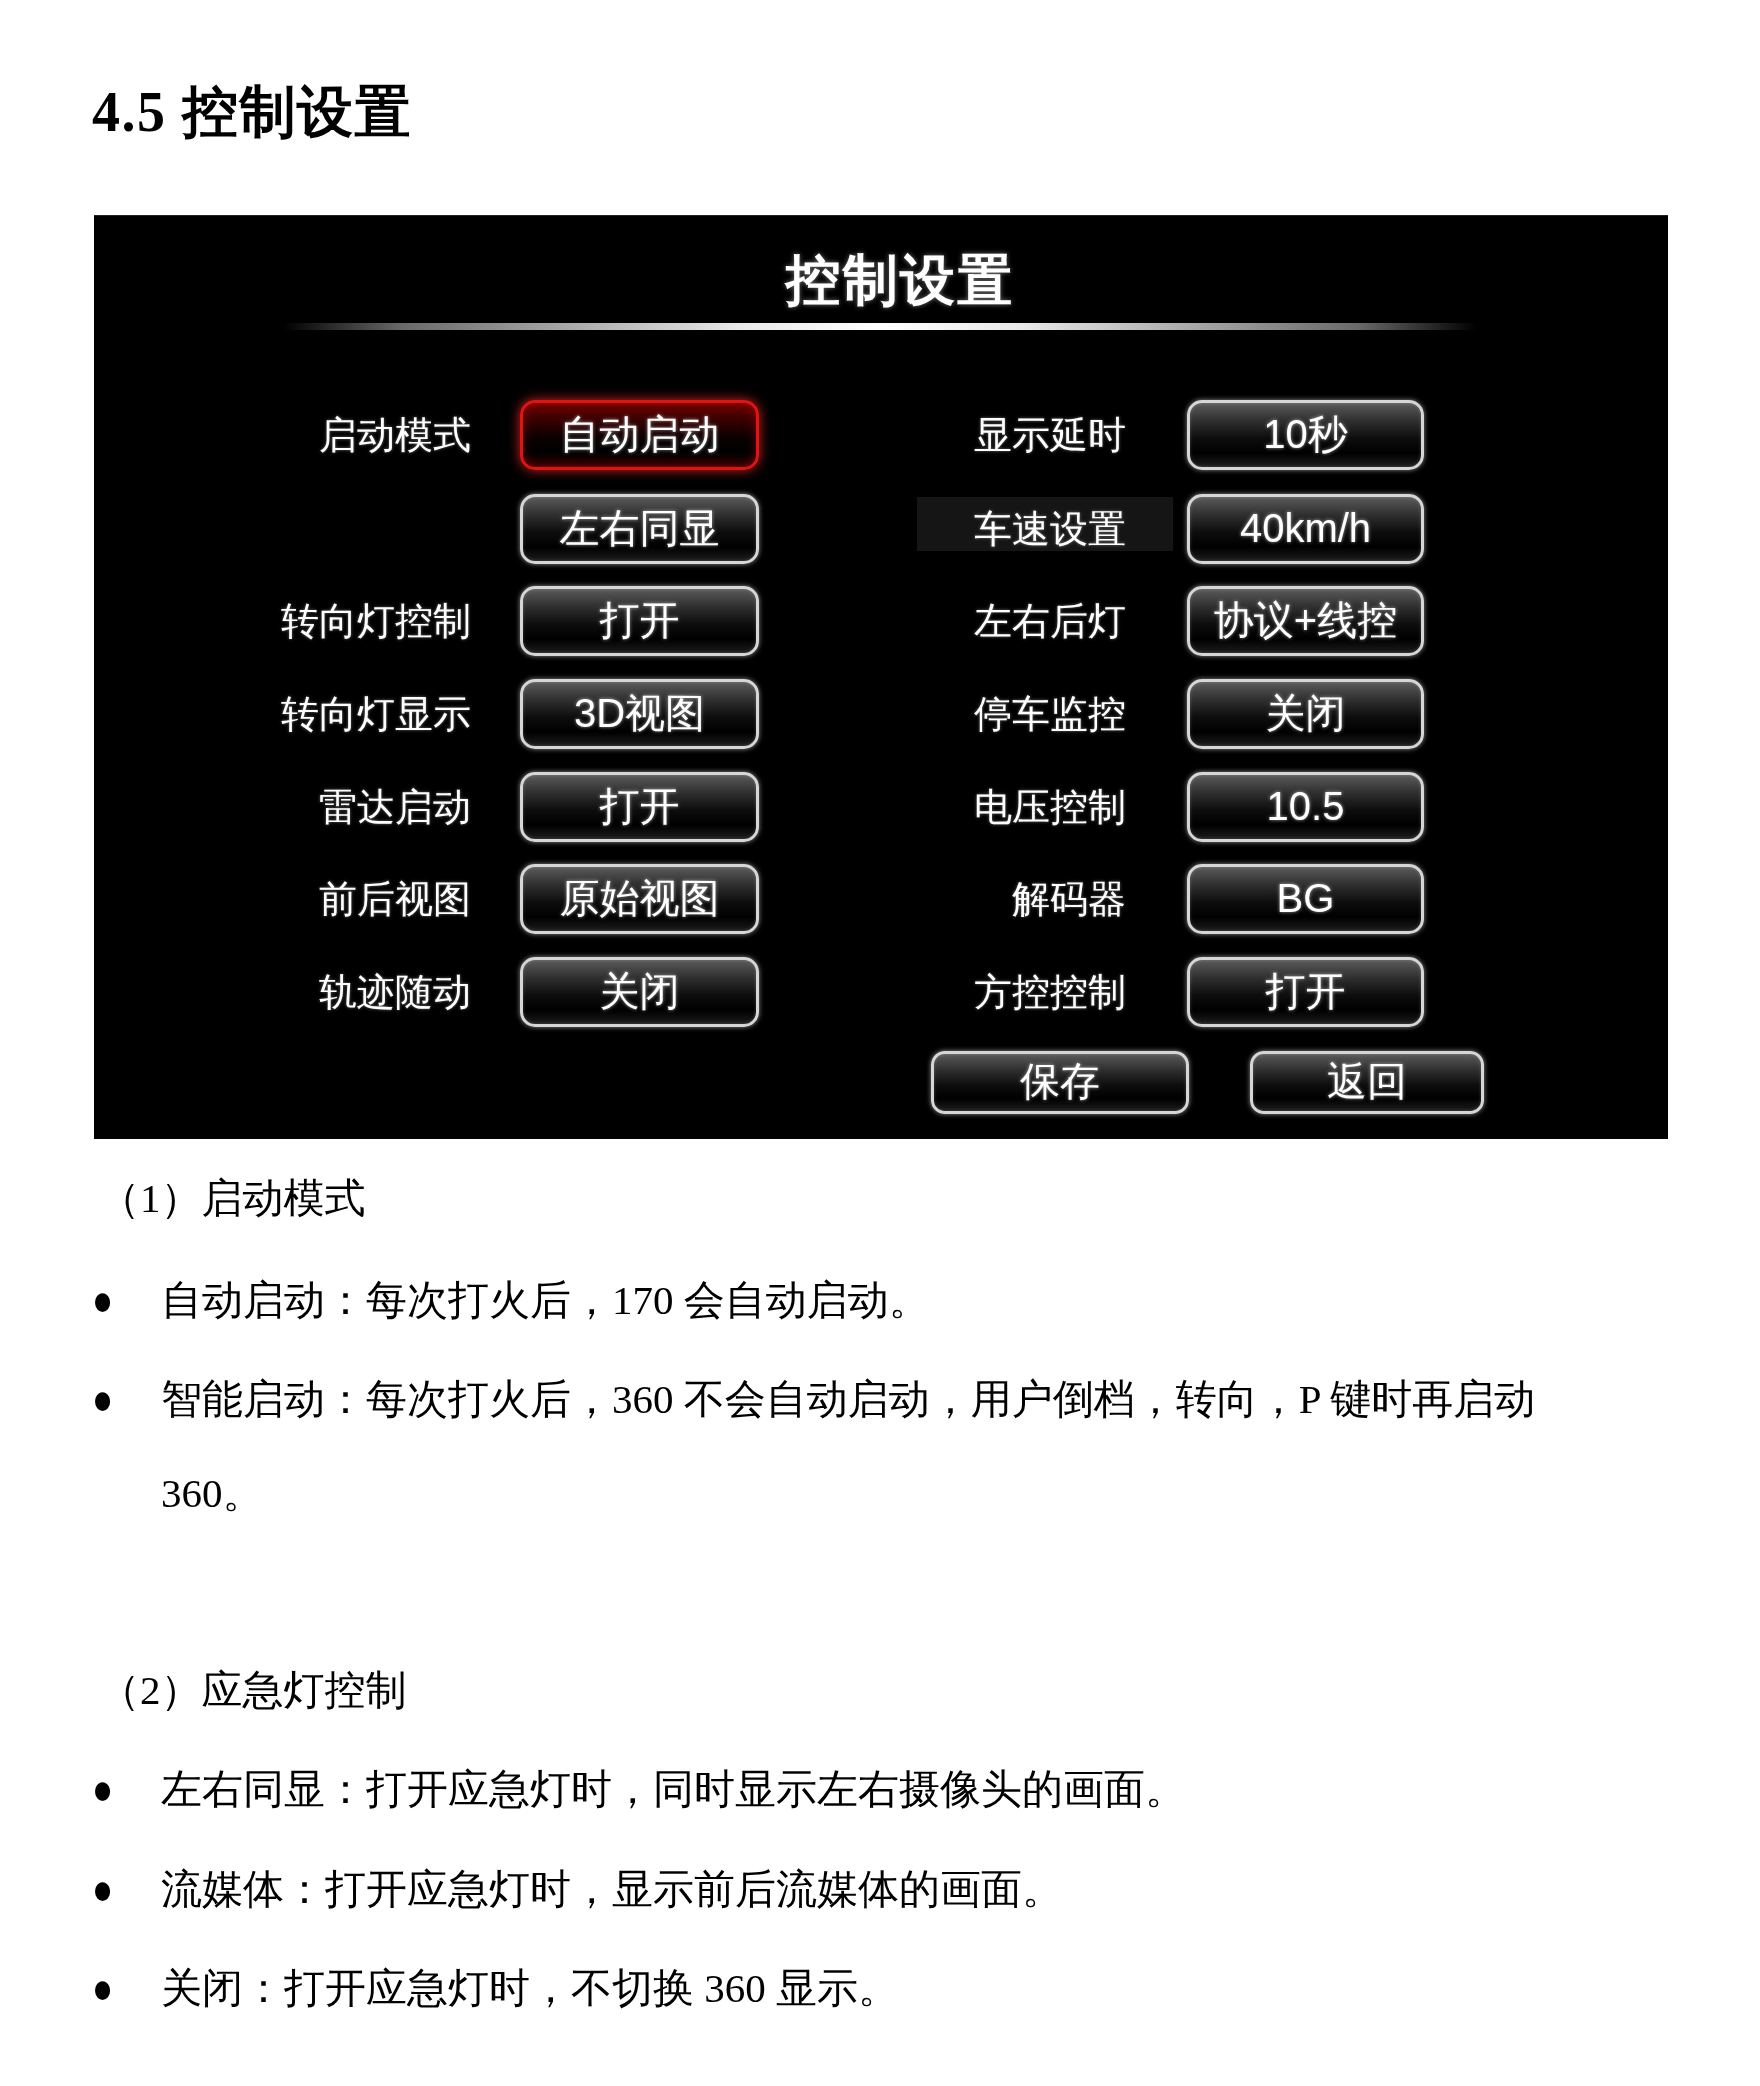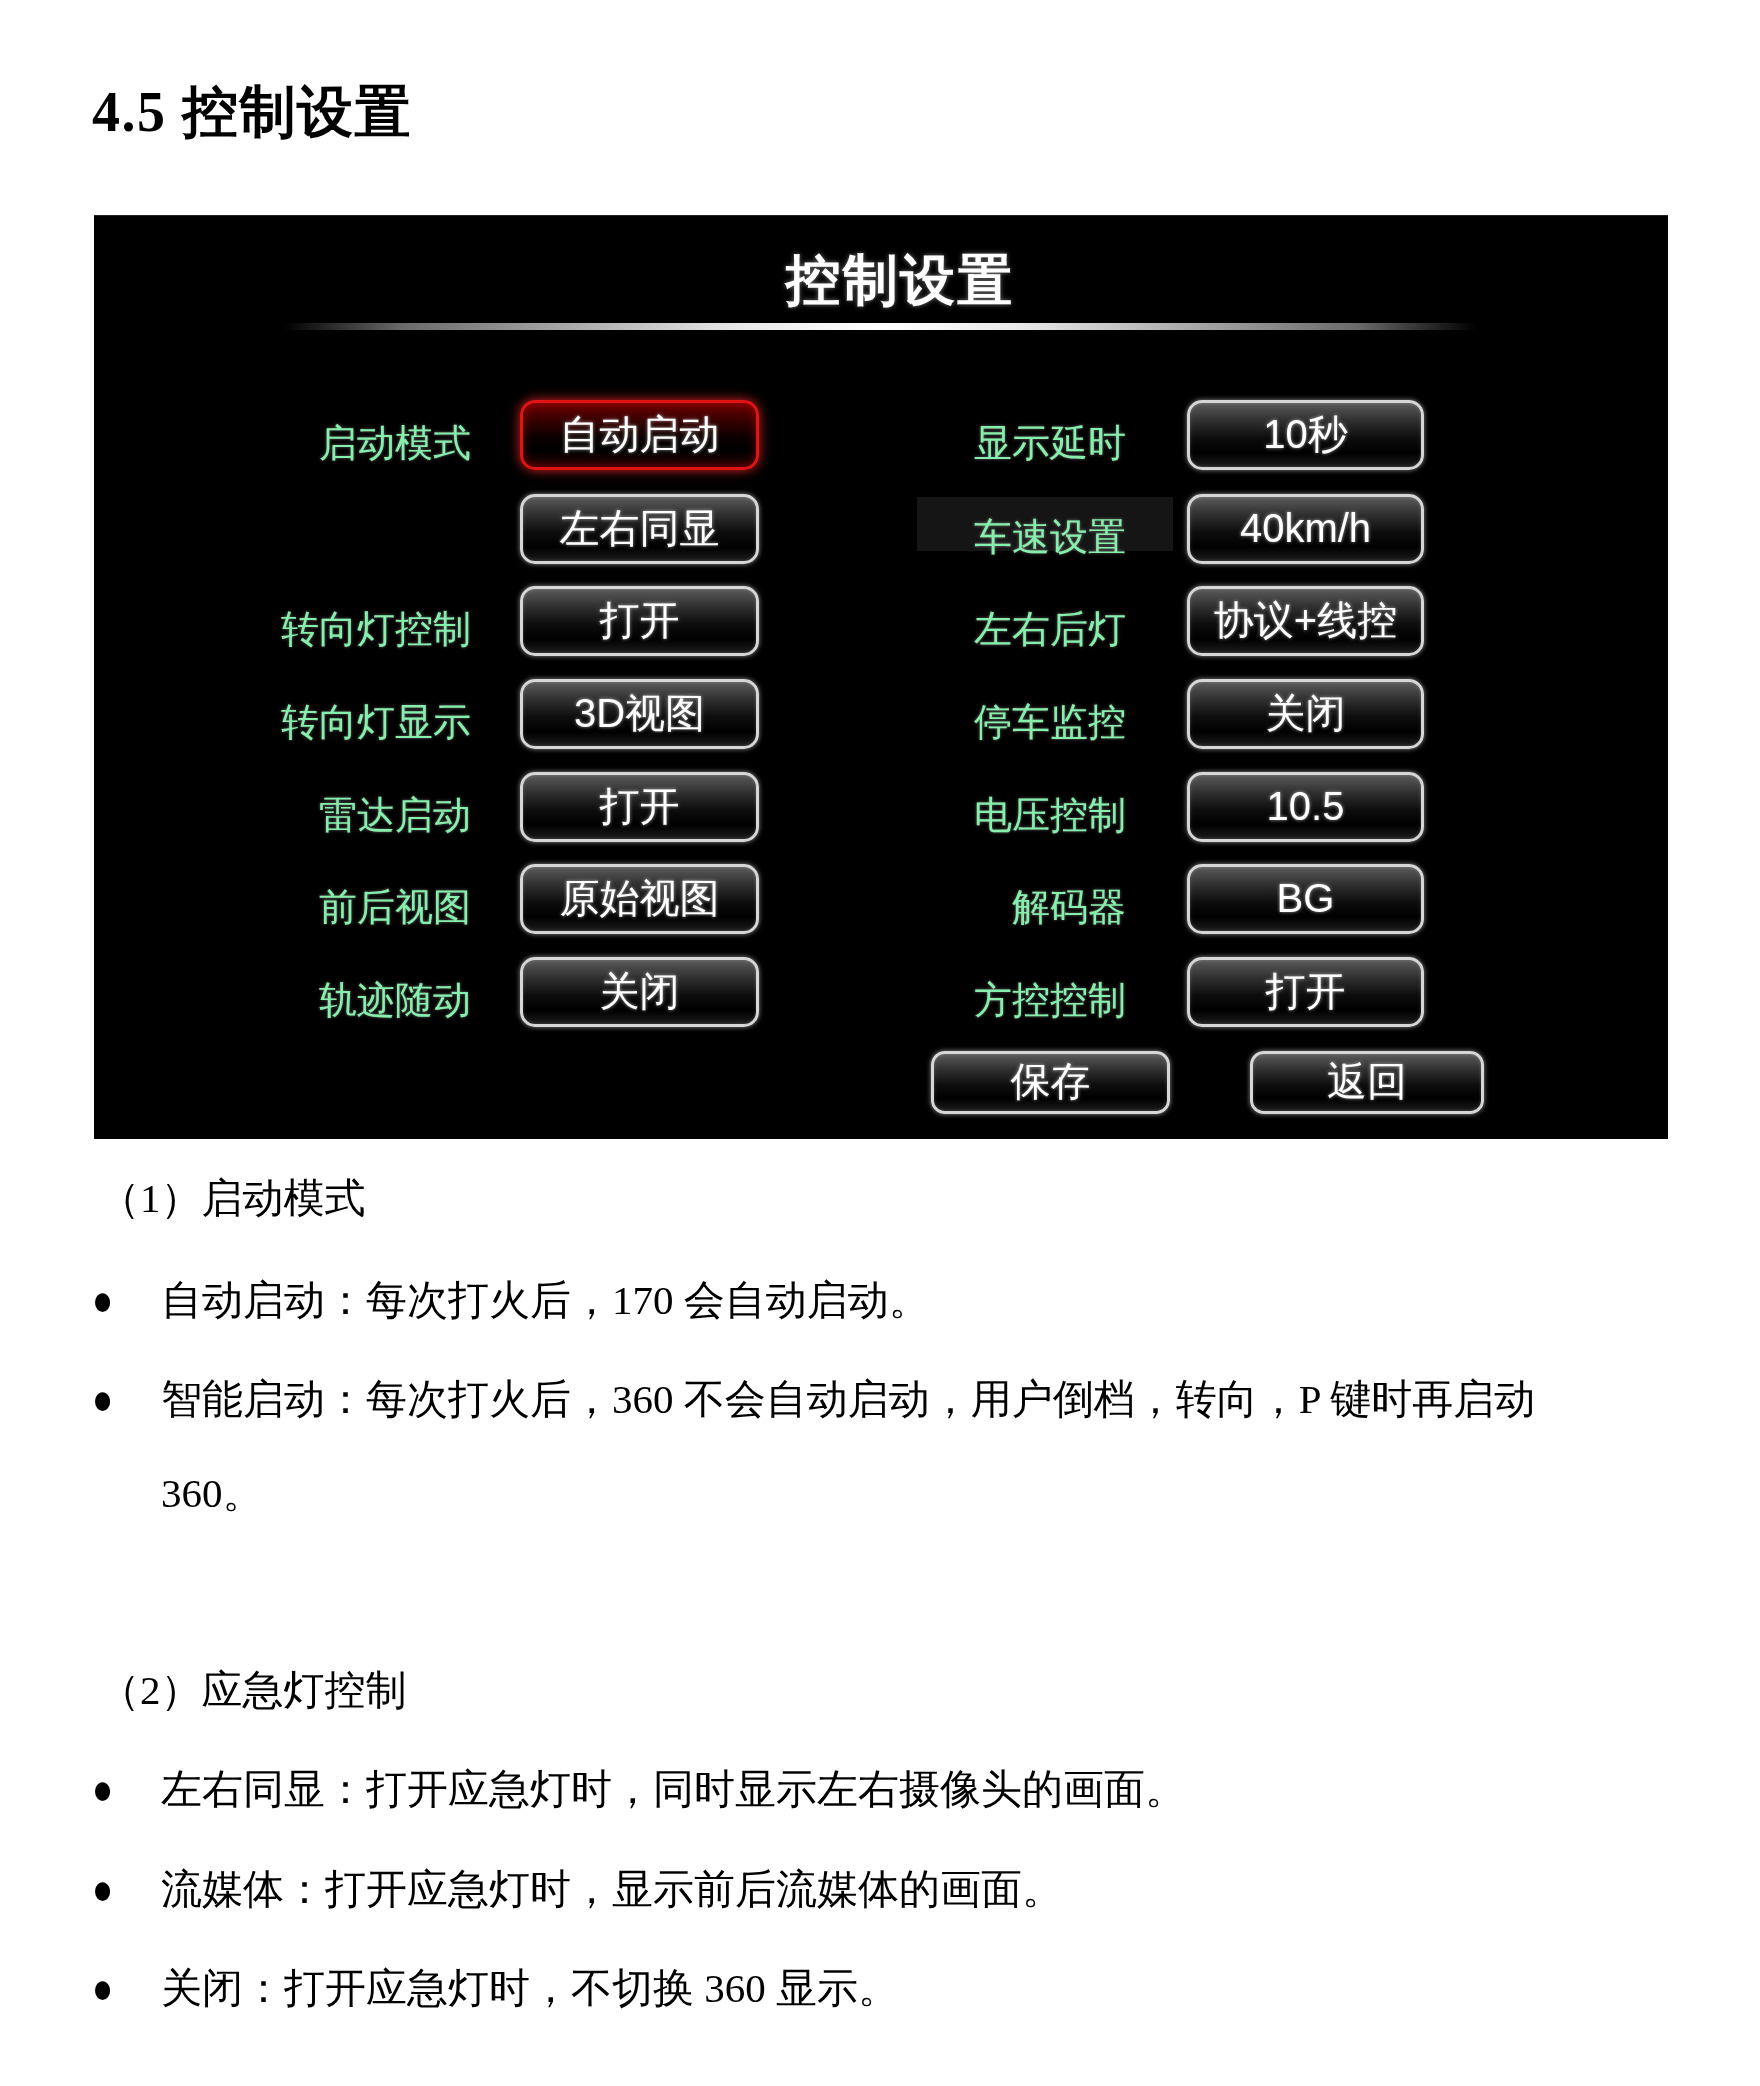--- a/index.html
+++ b/index.html
@@ -31,22 +31,22 @@
     background:linear-gradient(90deg,rgba(170,170,170,0) 0%,rgba(150,150,150,.7) 10%,
       #e8e8e8 38%,#ffffff 50%,#e8e8e8 62%,rgba(150,150,150,.7) 90%,rgba(170,170,170,0) 100%);
   }
   .speed-hl{
     position:absolute;left:823px;top:281px;width:256px;height:54px;
     background:#151515;
   }
 
   .prow{position:absolute;left:0;width:100%;height:70px;}
   .lbl{
-    position:absolute;top:8px;height:70px;line-height:70px;
-    color:#86efac;font-size:38px;text-shadow:0 0 3.1px rgba(255,255,255,.45);
+    position:absolute;top:0;height:70px;line-height:70px;
+    color:#ffffff;font-size:38px;text-shadow:0 0 3.1px rgba(255,255,255,.45);
     white-space:nowrap;
   }
   .lbl-l{left:31px;width:346px;text-align:right;}
   .lbl-r{left:681px;width:351px;text-align:right;}
 
   .btn{
     position:absolute;top:0;box-sizing:border-box;height:70px;
     border:3.1px solid #d6d6d6;border-radius:15px;
     background:linear-gradient(180deg,#5a5a5a 0%,#2f2f2f 28%,#0d0d0d 55%,#000 78%,#1c1c1c 100%);
     box-shadow:0 0 5.4px rgba(255,255,255,.55), inset 0 0 3.8px rgba(255,255,255,.22);
@@ -54,21 +54,21 @@
     text-shadow:0 0 3.8px rgba(255,255,255,.6);cursor:pointer;white-space:nowrap;
   }
   .btn-l{left:426px;width:239px;}
   .btn-r{left:1093px;width:237px;}
   .btn.red{
     border-color:#e11414;
     background:linear-gradient(180deg,#6b0000 0%,#330000 30%,#0a0000 55%,#000 75%,#2b0000 100%);
     box-shadow:0 0 12.2px rgba(255,40,40,.85), inset 0 0 9.2px rgba(255,0,0,.4);
   }
   .btn-bottom{height:63px;line-height:55px;border-radius:13.8px;top:835px;}
-  .btn-save{left:837px;width:239px;}
+  .btn-save{left:837px;width:258px;}
   .btn-back{left:1156px;width:234px;}
 
   
   .line{
     position:absolute;left:0;width:1760px;
     font-family:"Liberation Serif","DejaVu Serif",serif;
     font-size:41px;color:#000;white-space:nowrap;
   }
   .line .txt{display:inline-block;vertical-align:middle;}
   .sec-heading{padding-left:99px;}

